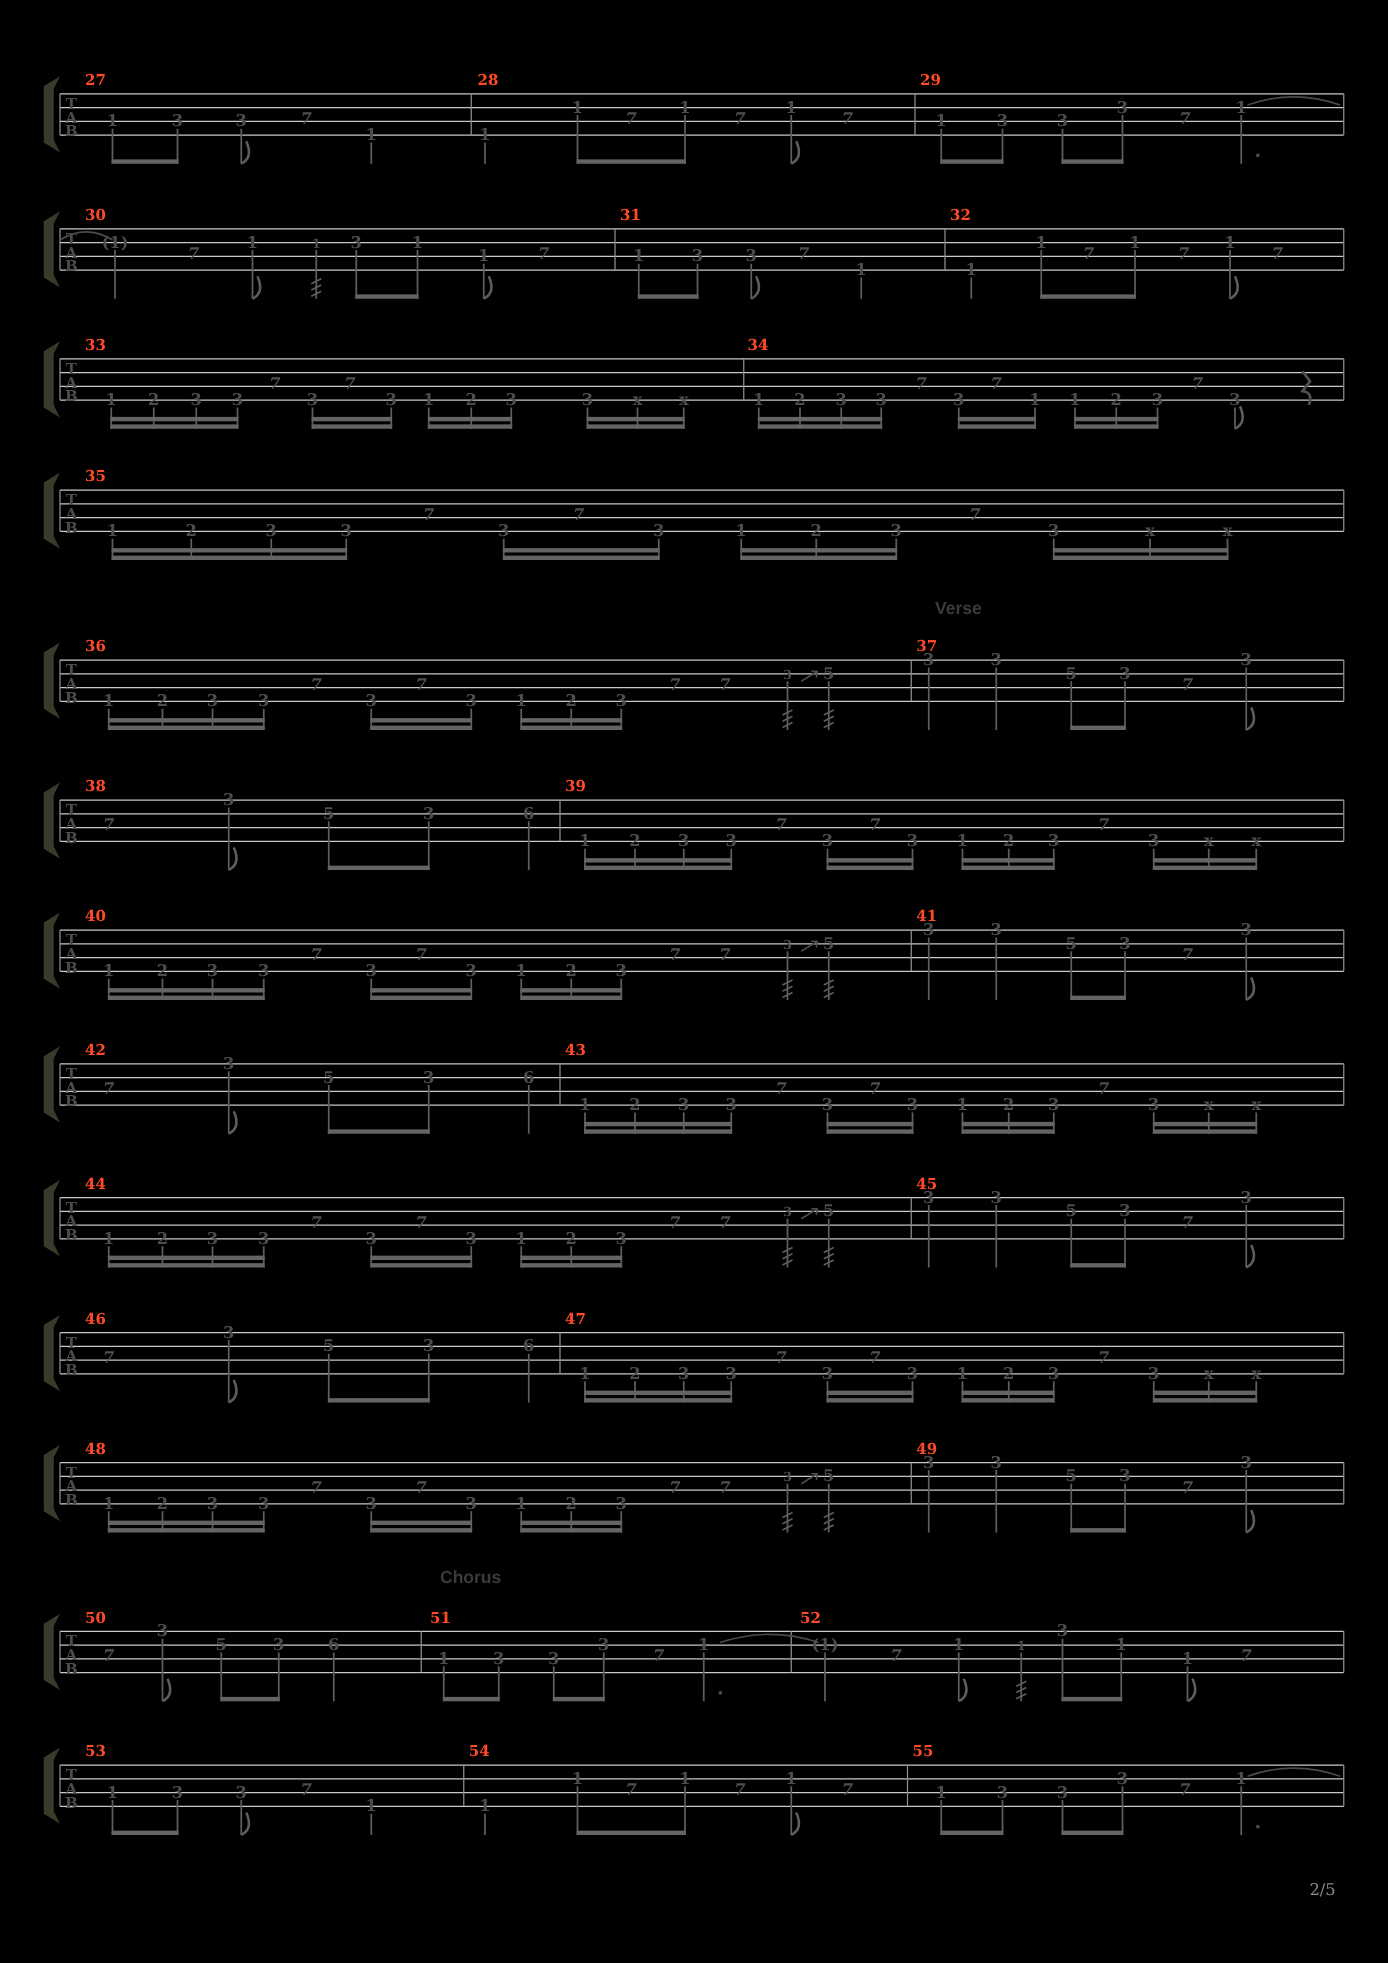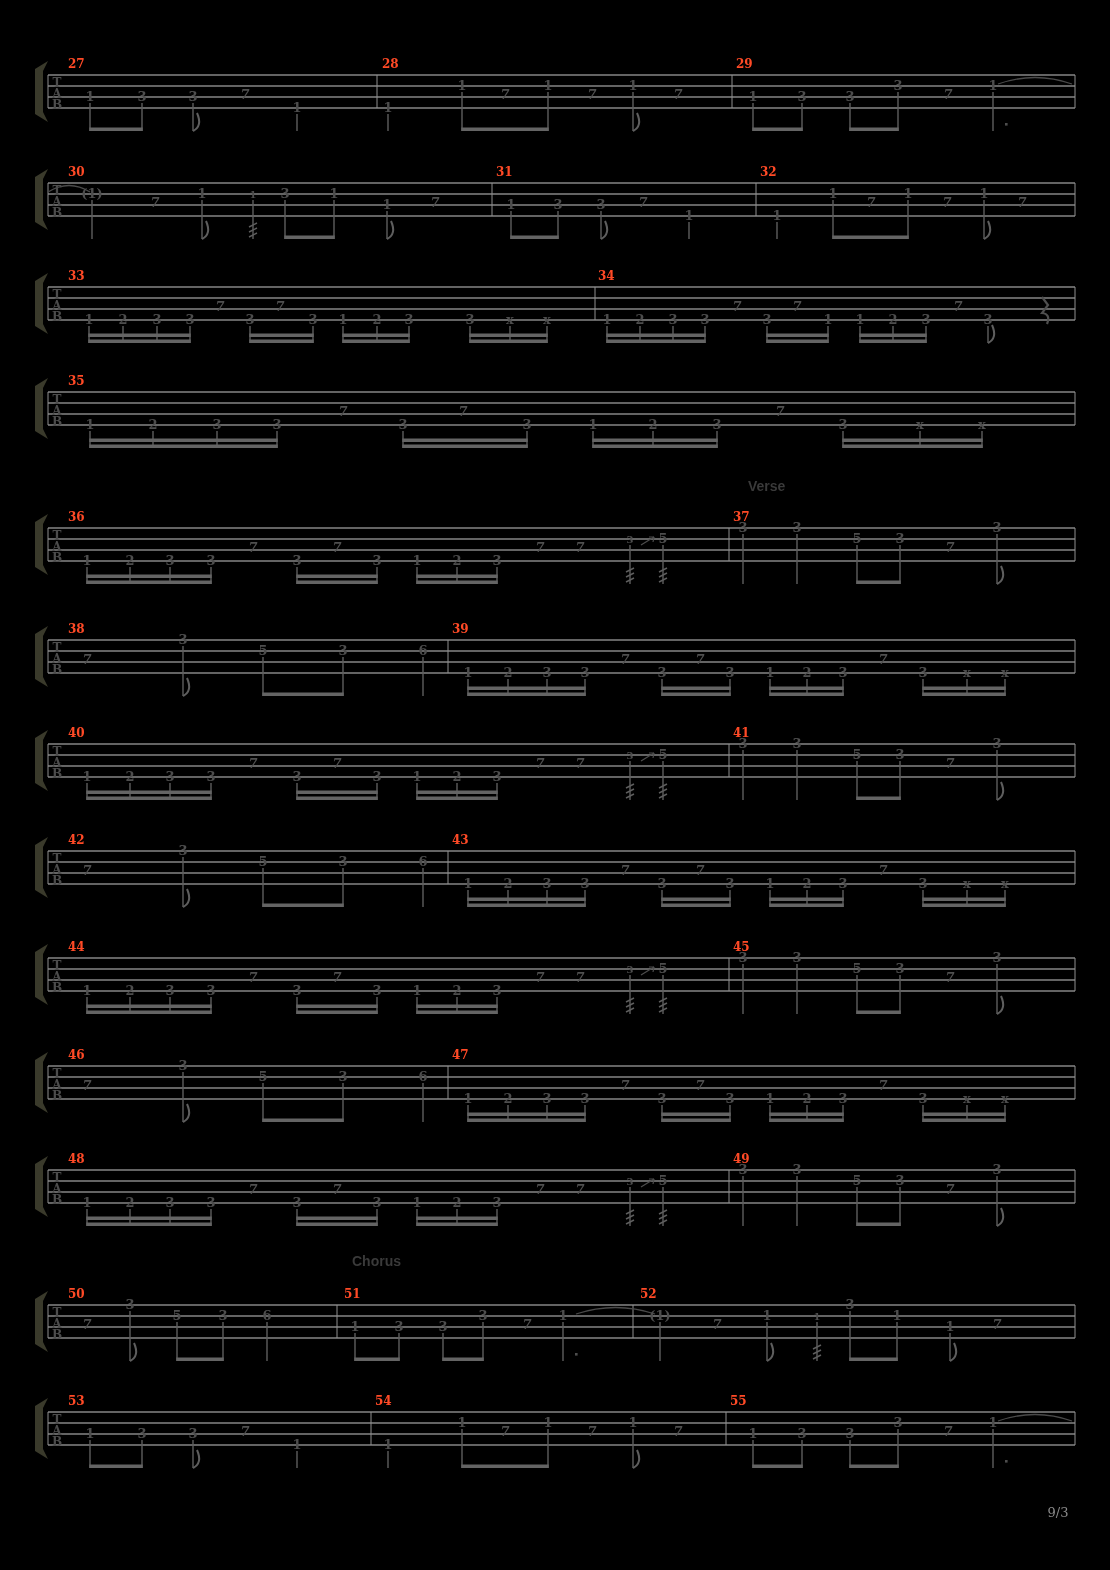--- a/index.html
+++ b/index.html
@@ -830,14 +830,14 @@
         <rect x="849.3" y="1464.5" width="49.4" height="3.5" fill="#646464"></rect>
         <text x="948" y="1436" fill="#4f4f4f" font-family="DejaVu Serif, serif" font-size="13" font-weight="bold" font-style="italic" text-anchor="middle">7</text>
         <line x1="993" x2="993" y1="1429" y2="1468" stroke="#5e5e5e" stroke-width="1.4"></line>
         <text x="993" y="1427" fill="#4d4d4d" font-family="DejaVu Serif, serif" font-size="13" font-weight="bold" text-anchor="middle">1</text>
         <rect x="1005" y="1460" width="2.6" height="2.6" fill="#4d4d4d"></rect>
         <path d="M998,1421 Q 1035,1408 1072,1421" stroke="#4a4a4a" stroke-width="1.3" fill="none"></path>
       </g>
       <text x="748" y="491" fill="#3a3a3a" font-family="Liberation Sans, sans-serif" font-size="14" font-weight="bold">Verse</text>
       <text x="352" y="1266" fill="#3a3a3a" font-family="Liberation Sans, sans-serif" font-size="14" font-weight="bold">Chorus</text>
     </svg>
-  <div class="pagenum">9/3</div>
+  <div class="pagenum">2/5</div>
 </div>
 
 </body></html>

